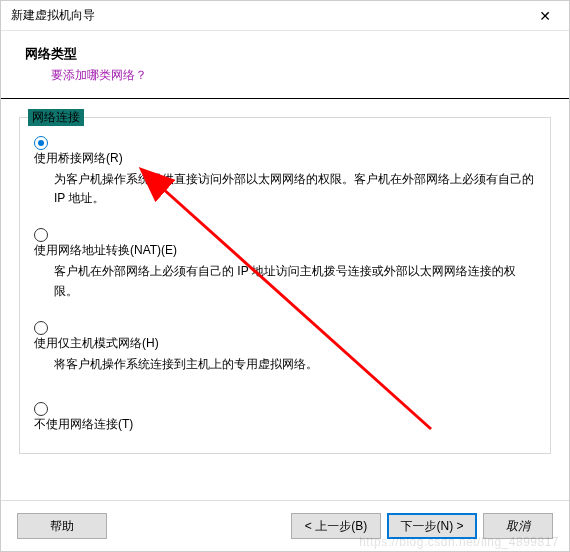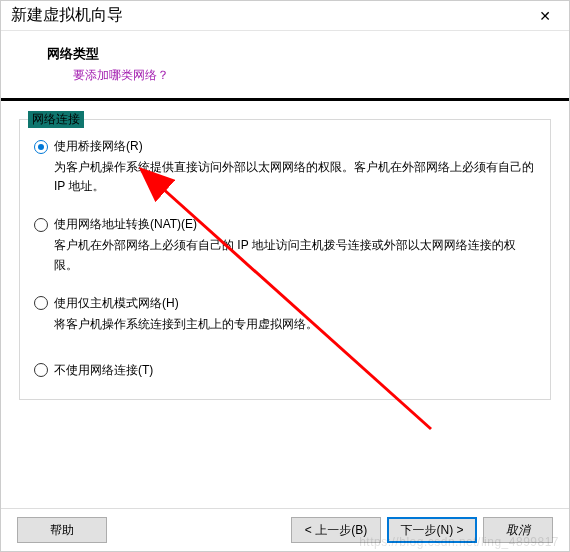--- a/index.html
+++ b/index.html
@@ -18,36 +18,36 @@
     }
     .titlebar {
       height: 30px;
       display: flex;
       align-items: center;
       justify-content: space-between;
       padding: 0 4px 0 10px;
       border-bottom: 1px solid #e5e5e5;
     }
     .titlebar-title {
-      font-size: 16px;
+      font-size: 12px;
       color: #000;
     }
     .close-btn {
       width: 40px;
       height: 28px;
       display: flex;
       align-items: center;
       justify-content: center;
       font-size: 14px;
       cursor: pointer;
       font-family: Arial, sans-serif;
     }
     .header-area {
-      padding: 14px 0 14px 46px;
-      border-bottom: 3px solid #000000;
+      padding: 14px 0 14px 24px;
+      border-bottom: 1px solid #000000;
     }
     .header-title {
       font-weight: bold;
       font-size: 13px;
       margin-bottom: 4px;
     }
     .header-subtitle {
       font-size: 12px;
       color: #a21caf;
       margin-left: 26px;
@@ -69,22 +69,23 @@
       font-size: 12px;
     }
     .option {
       margin-bottom: 20px;
     }
     .option:last-child {
       margin-bottom: 0;
     }
     .option-row {
       display: flex;
-      align-items: center;
+      align-items: flex-start;
       cursor: pointer;
+      flex-direction: column;
     }
     .radio {
       width: 14px;
       height: 14px;
       border: 1px solid #333;
       border-radius: 50%;
       margin-right: 6px;
       display: flex;
       align-items: center;
       justify-content: center;
@@ -108,21 +109,21 @@
       margin-top: 3px;
       font-size: 12px;
       line-height: 1.6;
       color: #000;
     }
     .footer {
       position: absolute;
       bottom: 0;
       left: 0;
       right: 0;
-      height: 43px;
+      height: 51px;
       border-top: 1px solid #ddd;
       display: flex;
       align-items: center;
       padding: 0 16px;
       gap: 6px;
     }
     .btn {
       height: 26px;
       min-width: 90px;
       padding: 0 10px;

